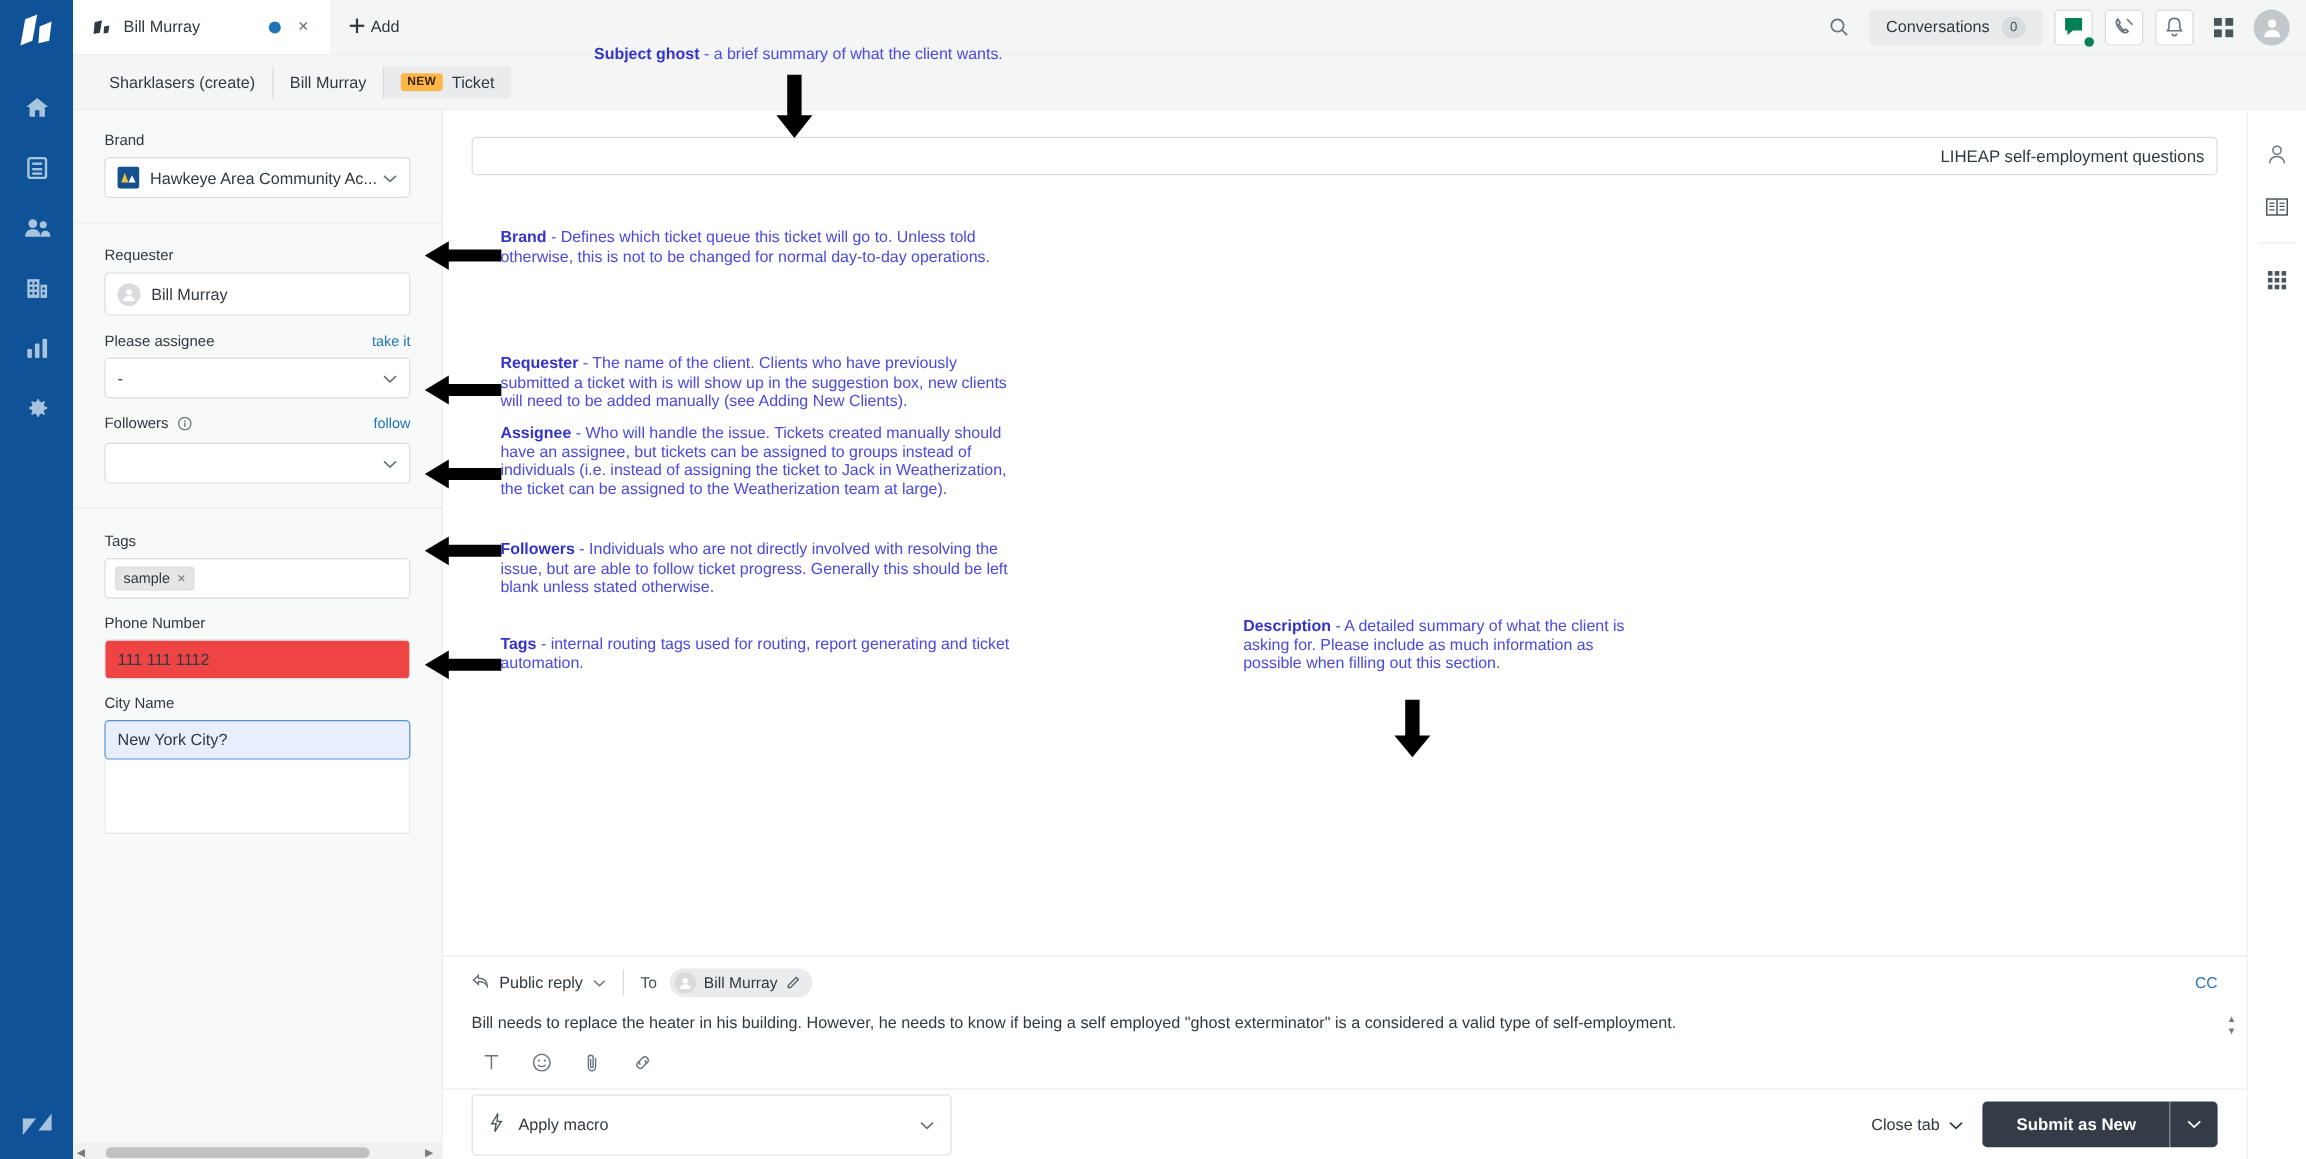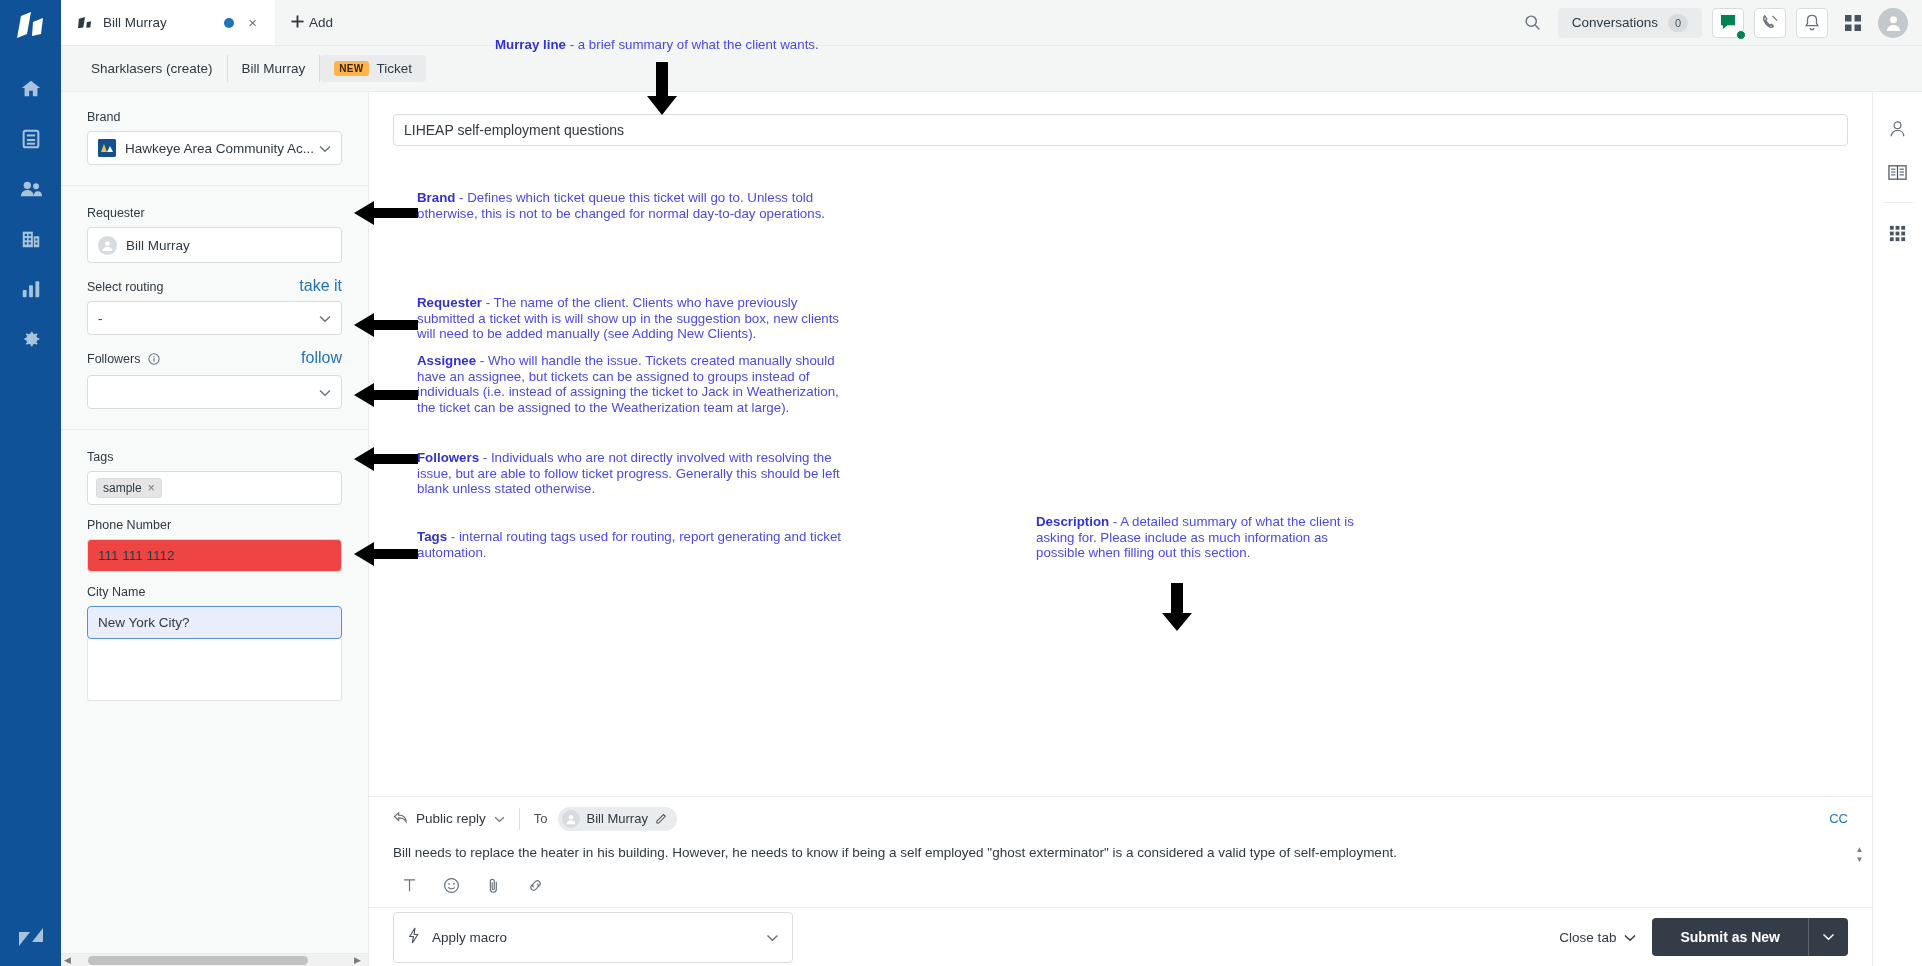--- a/index.html
+++ b/index.html
@@ -117,21 +117,21 @@
   .ctl.tall{height:36px;}
   .ctl .chev{margin-left:auto;color:#68737d;}
   .ctl .brand-ico{
     width:18px;height:18px;margin-right:9px;flex:0 0 18px;border-radius:2px;
     background:#14508c;display:flex;align-items:center;justify-content:center;overflow:hidden;
   }
   .ctl .trunc{overflow:hidden;white-space:nowrap;text-overflow:ellipsis;}
   .avatar-sm{width:19px;height:19px;border-radius:50%;background:#d8dcde;margin-right:9px;flex:0 0 19px;display:flex;align-items:center;justify-content:center;}
   .sep{height:1px;background:#e9ebed;margin:20px -26px;}
   .row-head{display:flex;align-items:baseline;}
-  .row-head .link{margin-left:auto;font-size:16px;color:#1f73b7;cursor:pointer;}
+  .row-head .link{margin-left:auto;font-size:12px;color:#1f73b7;cursor:pointer;}
   .tagbox{
     background:#fff;border:1px solid #d8dcde;border-radius:4px;min-height:34px;
     display:flex;align-items:center;padding:0 8px;flex-wrap:wrap;cursor:text;
   }
   .tag{
     border:1px solid #d8dcde;border-radius:3px;background:#e5e5e5;
     font-size:12px;color:#2f3941;padding:2px 6px;display:flex;align-items:center;gap:6px;
   }
   .tag .x{color:#68737d;cursor:pointer;font-size:12px;}
   .inp{
@@ -147,21 +147,21 @@
   .props-scrollbar .thumb{height:9px;background:#c1c1c1;border-radius:5px;margin-left:14px;width:220px;}
   .props-scrollbar .arrow{font-size:9px;color:#7b7b7b;padding:0 3px;}
 
   
   .ticket {
     flex:1 1 auto; background:#fff; display:flex; flex-direction:column; min-width:0; position:relative;
   }
   .subject-wrap{padding:22px 24px 14px 24px;}
   .subject-input{
     width:100%;height:32px;border:1px solid #d8dcde;border-radius:4px;
-    padding:0 10px;font-size:14px;color:#2f3941;font-family:"Liberation Sans",sans-serif;
+    padding:0 10px;font-size:14px;color:#2f3941;font-family:"Liberation Sans",sans-serif;text-align:right;
   }
   .convo-space{flex:1 1 auto;position:relative;}
 
   
   .composer{border-top:1px solid #e9ebed;display:flex;flex-direction:column;}
   .composer-head{
     display:flex;align-items:center;gap:0;padding:10px 24px 8px 24px;position:relative;
   }
   .chan{display:flex;align-items:center;gap:8px;font-size:13.5px;color:#2f3941;cursor:pointer;padding-right:14px;}
   .vdiv{width:1px;height:22px;background:#d8dcde;margin:0 14px 0 0;}
@@ -401,21 +401,21 @@
             <span class="avatar-sm">
               <svg width="13" height="13" viewBox="0 0 14 14">
                   <circle cx="7" cy="5" r="2.6" fill="#fff"></circle>
                   <path d="M1.8 13 c0-2.9 2.3-4.6 5.2-4.6 s5.2 1.7 5.2 4.6z" fill="#fff"></path>
                 </svg>
             </span>
             <span>Bill Murray</span>
           </div>
 
           <div class="row-head" style="margin-top:14px;">
-            <div class="field-label">Select routing</div>
+            <div class="field-label">Please assignee</div>
             <div class="link">take it</div>
           </div>
           <div class="ctl">
             <span>-</span>
             <span class="chev">
               <svg width="12" height="8" viewBox="0 0 12 8">
                   <path d="M1 1.5 L6 6.2 L11 1.5" fill="none" stroke="#68737d" stroke-width="1.4"></path>
                 </svg>
             </span>
           </div>
@@ -610,21 +610,21 @@
             </svg>
         </div>
       </div>
 
     </div>
   </div>
 
   <div class="overlay">
 
     <div class="ann" style="left:495px; top:37px; width:360px;">
-      <b>Murray line</b><span> - a brief summary of what the client wants.</span>
+      <b>Subject ghost</b><span> - a brief summary of what the client wants.</span>
     </div>
     <svg class="arrow-down" style="left:645px; top:62px;" width="34" height="55" viewBox="0 0 34 55">
       <path d="M11 0 h12 v34 h9 L17 53 L2 34 h9z" fill="#000000"></path>
     </svg>
 
     <div class="ann" style="left:417px; top:190px; width:440px;">
       <b>Brand</b><span> - Defines which ticket queue this ticket will go to. Unless told otherwise, this is not to be changed for normal day-to-day operations.</span>
     </div>
     <svg class="arrow-left" style="left:354px; top:198px;" width="64" height="30" viewBox="0 0 64 30">
       <path d="M0 15 L20 3 v7 h44 v10 H20 v7z" fill="#000000"></path>

